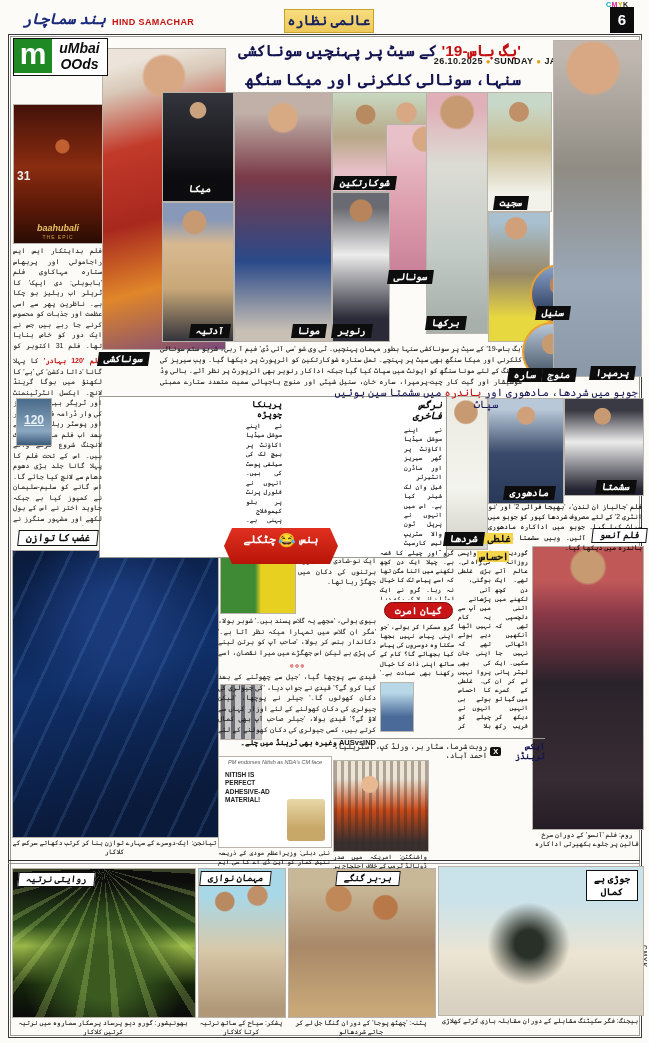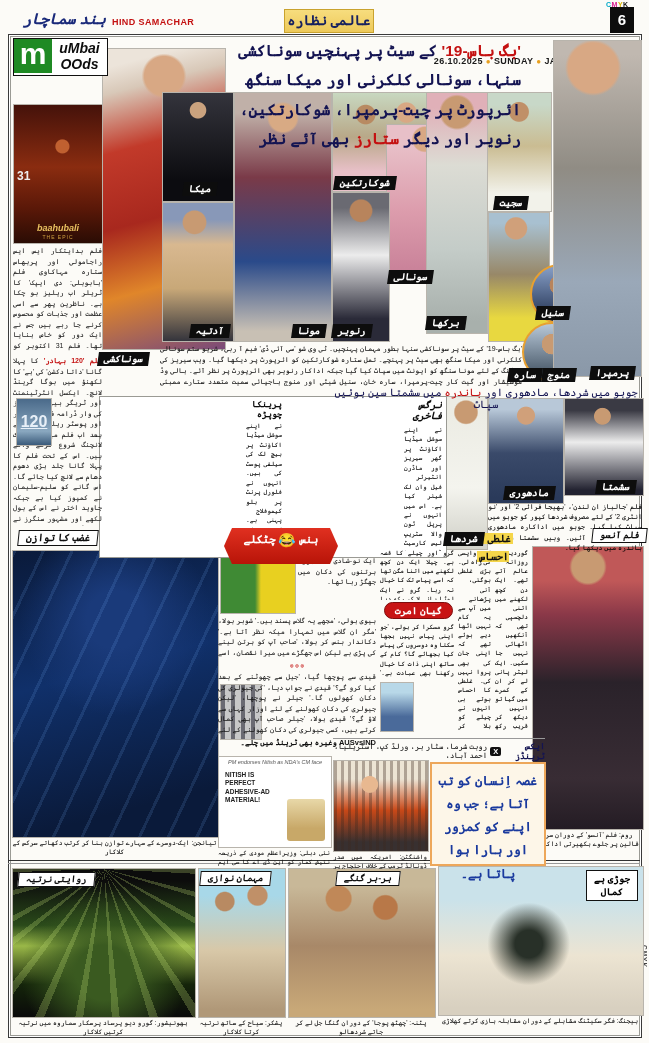--- a/index.html
+++ b/index.html
@@ -77,29 +77,28 @@
     <div style="position:absolute;left:3px;top:16px;color:#eee;font-size:12px;font-weight:bold;margin-top:48px;">31</div>
     <div style="position:absolute;left:0;bottom:10px;width:100%;text-align:center;color:#e8c060;font-style:italic;font-size:9px;font-weight:bold;">baahubali</div>
     <div style="position:absolute;left:0;bottom:3px;width:100%;text-align:center;color:#d0a040;font-size:5px;letter-spacing:1px;">THE EPIC</div>
   </div>
 
   <div class="abs urdu jus body-txt" style="left:13px;top:246px;width:89px;height:106px;overflow:hidden;">فلم ہدایتکار ایس ایس راجامولی اور پربھاس ستارہ مہاکاوی فلم 'باہوبلی: دی ایپک' کا ٹریلر اب ریلیز ہو چکا ہے۔ ناظرین پھر سے اسی عظمت اور جذبات کو محسوس کرنے جا رہے ہیں جس نے ایک دور کو خاص بنایا تھا۔ فلم 31 اکتوبر کو سینما گھروں میں ریلیز ہو رہی ہے۔ بھارتیہ سینما کی تاریخ میں سنہرے حروف میں درج فلم 'باہوبلی' نے کہانی سنانے اور باکس آفس پر کامیابی کی تعریف ہی بدل دی۔ اس فلم کی عظمت اور جذبے فخر دیتے ہیں۔ اس نے بلاک بسٹر فلموں کا وہ دور شروع کیا جس نے 'کے جی ایف' اور 'پشپا' جیسی بلاک بسٹر فلموں کے لئے دروازے کھولے۔</div>
   <div class="abs urdu jus body-txt" style="left:13px;top:356px;width:89px;height:170px;overflow:hidden;">
     <span class="red" style="font-weight:bold;">فلم '120 بہادر'</span><span> کا پہلا گانا 'داتا دکشن' کی 'بے' کا لکھنؤ میں ہوگا گرینڈ لانچ۔ ایکسل انٹرٹینمنٹ اور ٹریگر ہیپی سٹوڈیوز کی وار ڈرامہ فلم کے ٹیزر اور پوسٹر ریلیز کرنے کے بعد اب فلم میکرز میوزک لانچنگ شروع کرنے والے ہیں۔ اس کے تحت فلم کا پہلا گانا جلد بڑی دھوم دھام سے لانچ کیا جائے گا۔ اس گانے کو سلیم-سلیمان نے کمپوز کیا ہے جبکہ جاوید اختر نے اس کے بول لکھے اور مشہور سنگرز نے اسے گایا ہے۔ فلم '120 بہادر' 13 کمار رجمنٹ کے 120 بہادر فوجیوں کی غیر معمولی بہادری کو بیان کرے گی۔</span>
   </div>
   <div class="ph" style="left:16px;top:398px;width:34px;height:46px;background:linear-gradient(180deg,#4a6a8a,#8aa8c0 70%,#3a5a7a);z-index:4;">
-    <div style="position:absolute;left:0;top:14px;width:100%;text-align:center;color:#e8f0f8;font-weight:bold;font-size:16px;text-decoration:underline;">120</div>
+    <div style="position:absolute;left:0;top:14px;width:100%;text-align:center;color:#e8f0f8;font-weight:bold;font-size:12px;text-decoration:underline;">120</div>
   </div>
 
   <div class="ph" style="left:102px;top:48px;width:122px;height:300px;background:radial-gradient(circle at 50% 9%,#d8a884 7%,transparent 8%),linear-gradient(165deg,#ece4da 6%,#d8c8b8 14%,#c23a2a 32%,#a8281e 55%,#e0862a 76%,#7a4a7a 100%);"></div>
   <div class="chip" style="left:98px;top:352px;">سوناکشی</div>
 
   <div class="abs headline" style="left:225px;top:36px;width:296px;height:66px;">
     <div><span class="red">'بگ باس-19'</span><span> کے سیٹ پر پہنچیں سوناکشی سنہا، سونالی کلکرنی اور میکا سنگھ</span></div>
-    <div><span>ائرپورٹ پر چیت-پرمپرا، شوکارتکین، رنویر اور دیگر </span><span class="red">ستارز</span><span> بھی آئے نظر</span></div>
   </div>
 
   <div class="ph" style="left:162px;top:92px;width:70px;height:108px;background:radial-gradient(circle at 50% 16%,#caa27e 8%,transparent 9%),linear-gradient(180deg,#34343c,#0c0c10 80%);"></div>
   <div class="chip" style="left:183px;top:182px;">میکا</div>
 
   <div class="ph" style="left:162px;top:202px;width:70px;height:138px;background:radial-gradient(circle at 45% 14%,#c89a72 9%,transparent 10%),linear-gradient(180deg,#8898b8 12%,#d8b890 30%,#c8a878 62%,#34343c 100%);"></div>
   <div class="chip" style="left:190px;top:324px;">آدتیہ</div>
 
   <div class="ph" style="left:234px;top:92px;width:96px;height:248px;background:radial-gradient(circle at 50% 10%,#d8aa84 6%,transparent 7%),linear-gradient(180deg,#c0b0a8 8%,#7a3a48 34%,#2a4a8a 68%,#c8c0b4 96%);"></div>
   <div class="chip" style="left:292px;top:324px;">مونا</div>
@@ -204,21 +203,20 @@
   <div class="ph" style="left:218px;top:756px;width:112px;height:90px;background:#fff;">
     <div class="tiny" style="position:absolute;left:0;top:2px;width:100%;text-align:center;font-style:italic;color:#555;">PM endorses Nitish as NDA's CM face</div>
     <div style="position:absolute;left:6px;top:14px;width:58px;font-size:6.5px;font-weight:bold;color:#222;line-height:1.3;">NITISH IS PERFECT ADHESIVE-AD MATERIAL!</div>
     <div style="position:absolute;right:6px;bottom:6px;width:38px;height:42px;background:linear-gradient(180deg,#e8d8a8,#c8a868 70%);border-radius:3px;"></div>
   </div>
   <div class="abs colcap" style="left:218px;top:849px;width:112px;height:18px;overflow:hidden;">نئی دہلی: وزیراعظم مودی کے ذریعہ نتیش کمار کو این ڈی اے کا سی ایم چہرہ قرار دیئے جانے پر بنایا گیا کارٹون۔</div>
 
   <div class="ph" style="left:333px;top:760px;width:94px;height:90px;background:radial-gradient(circle at 38% 26%,#e8b890 9%,transparent 10%),repeating-linear-gradient(90deg,rgba(60,40,30,.35) 0 3px,transparent 3px 7px),linear-gradient(180deg,#ece4d4 20%,#c84818 55%,#383030 90%);"></div>
   <div class="abs colcap" style="left:333px;top:853px;width:94px;height:16px;overflow:hidden;">واشنگٹن: امریکہ میں صدر ڈونالڈ ٹرمپ کے خلاف احتجاج پر بنایا گیا کارٹون۔</div>
 
-  <div class="abs quote-box" style="left:430px;top:762px;width:104px;height:88px;">غصہ اِنسان کو تب آتا ہے؛ جب وہ اپنے کو کمزور اور ہارا ہوا پاتا ہے۔</div>
 
   <div class="abs" style="left:8px;top:860px;width:632px;border-top:1.5px solid #333;border-bottom:1px solid #999;height:2px;z-index:2;"></div>
 
   <div class="ph" style="left:12px;top:868px;width:182px;height:148px;background:repeating-conic-gradient(from 240deg at 50% 0%,rgba(200,230,120,.25) 0 3deg,transparent 3deg 14deg),radial-gradient(circle at 50% 70%,#3a5a20 20%,transparent 60%),linear-gradient(180deg,#0c0c0c 8%,#2a4a1a 38%,#9ab848 52%,#14240a 78%,#0a0a0a 100%);"></div>
   <div class="wchip" style="left:18px;top:872px;font-size:9px;">روایتی نرتیہ</div>
   <div class="abs cap" style="left:12px;top:1019px;width:182px;">بھونیشور: گورو دیو پرساد پرسکار سماروہ میں نرتیہ کرتیں کلاکار</div>
 
   <div class="ph" style="left:198px;top:868px;width:86px;height:148px;background:radial-gradient(circle at 30% 22%,#b88a62 7%,transparent 8%),radial-gradient(circle at 68% 18%,#c09068 7%,transparent 8%),linear-gradient(180deg,#a8d8e8 18%,#d8c8a8 55%,#b09878 95%);"></div>
   <div class="wchip" style="left:200px;top:871px;font-size:9px;">مہمان نوازی</div>
   <div class="abs cap" style="left:198px;top:1019px;width:86px;">پشکر: سیاح کے ساتھ نرتیہ کرتا کلاکار</div>

